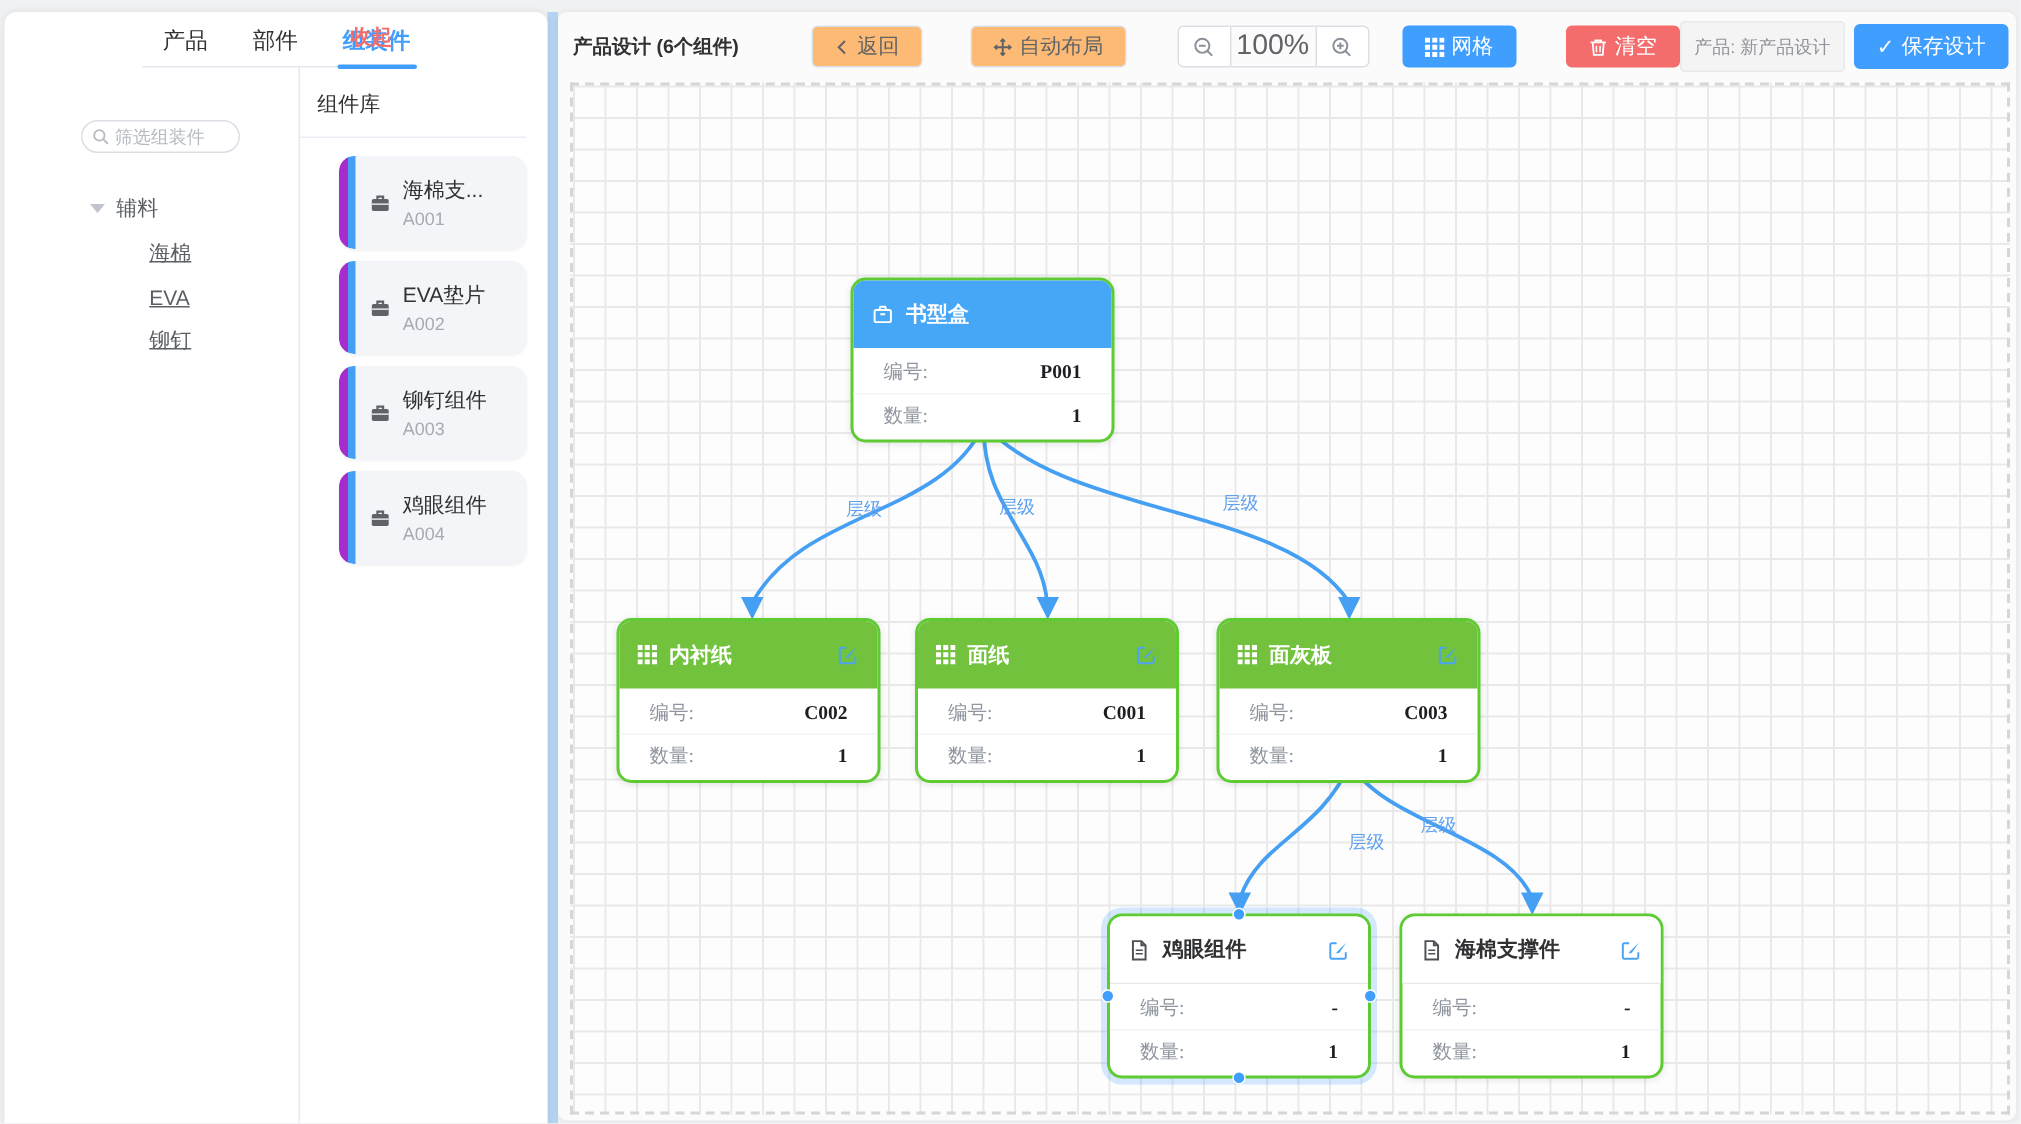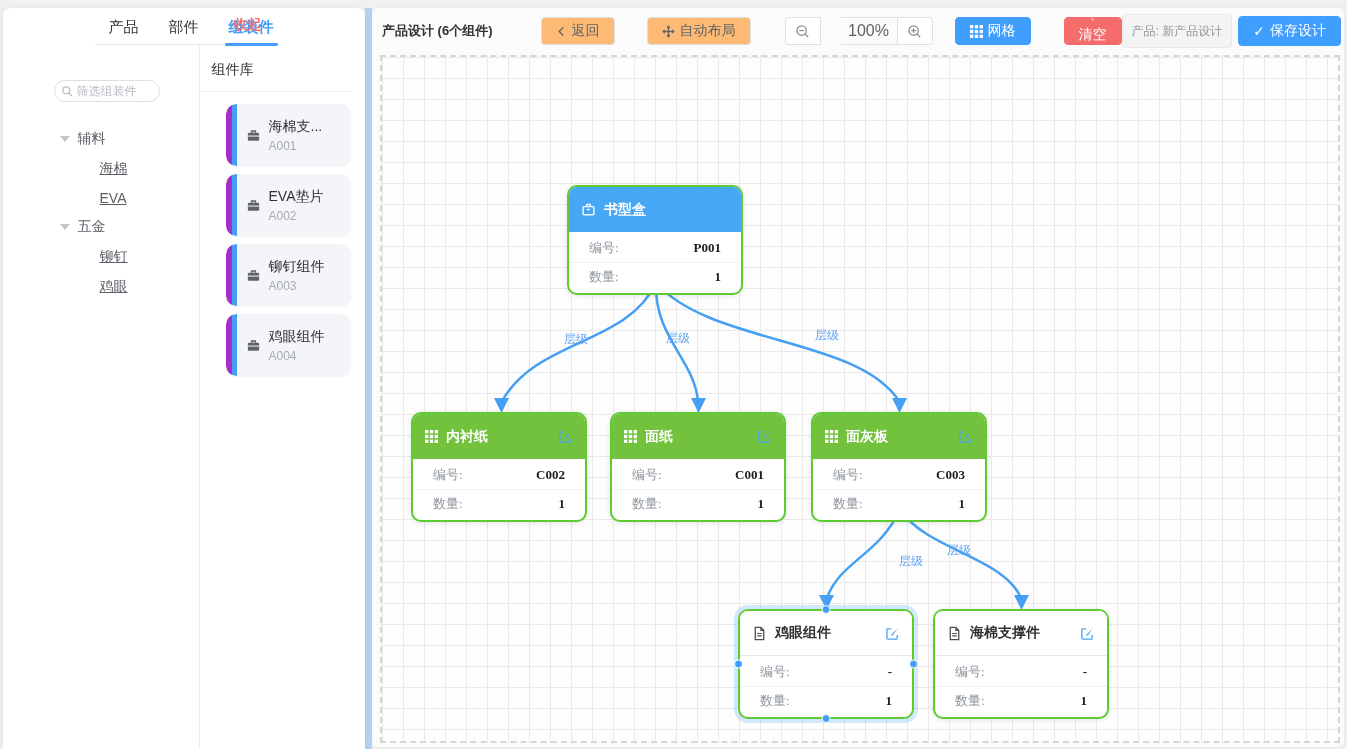--- a/index.html
+++ b/index.html
@@ -55,23 +55,23 @@
     padding:0 14px; border:1px solid #dcdfe6; border-radius:4px; background:#fdba74; color:#606266;
     font-size:14px; cursor:pointer; white-space:nowrap; }
   .btn-back { margin-right:32px; }
   .btn-auto { margin-right:34px; }
   .zoom-group { display:flex; margin-right:22px; }
   .zoom-btn { width:36px; height:28px; border:1px solid #dcdfe6; background:#fff; display:flex;
     align-items:center; justify-content:center; cursor:pointer; }
   .zoom-btn:first-child { border-radius:4px 0 0 4px; }
   .zoom-btn:last-child { border-radius:0 4px 4px 0; }
   .zoom-val { min-width:56px; height:28px; border-top:1px solid #dcdfe6; border-bottom:1px solid #dcdfe6;
-    display:flex; align-items:center; justify-content:center; font-size:16px; color:#606266;margin-left:20px; }
+    display:flex; align-items:center; justify-content:center; font-size:19px; color:#606266; }
   .btn-primary { background:#409eff; border-color:#409eff; color:#fff; }
-  .btn-danger { background:#f56c6c; border-color:#f56c6c; color:#fff; margin-right:0;flex-direction:column; }
+  .btn-danger { background:#f56c6c; border-color:#f56c6c; color:#fff; margin-right:0; }
   .btn-grid { margin-right:33px; }
   .spacer { flex:1; }
   .tag { height:24px; display:inline-flex; align-items:center; padding:16px 9px; background:#f4f4f5;
     border:1px solid #e9e9eb; border-radius:3px; color:#909399; font-size:12px; margin-right:6px; white-space:nowrap; }
   .btn-save { height:30px; font-size:14px; }
 
   
   .canvas { flex:1; margin:1px 4px 4px 8px; border:2px dashed #d6d6d6; background-color:#fdfdfd;
     background-image:linear-gradient(#e9e9e9 1px,transparent 1px),
                      linear-gradient(90deg,#e9e9e9 1px,transparent 1px);
@@ -126,26 +126,21 @@
           </svg>
           <input type="text" placeholder="筛选组装件" style="">
         </div>
         <div class="tree">
           <div class="tree-parent">
             <span class="caret"></span>
             <span>辅料</span>
           </div>
           <div class="tree-child">海棉</div>
           <div class="tree-child">EVA</div>
-          <div class="tree-parent">
-            <span class="caret"></span>
-            <span>五金</span>
-          </div>
           <div class="tree-child">铆钉</div>
-          <div class="tree-child">鸡眼</div>
         </div>
       </div>
 
       <div class="side-right">
         <div class="lib-title">组件库</div>
         <div class="cards">
           <div class="card">
             <span class="card-ribbon"></span>
             <svg class="card-icon" width="15" height="15" viewBox="0 0 16 16">
               <path d="M6 5V3.2h4V5" fill="none" stroke="#5f6368" stroke-width="1.6"></path>

